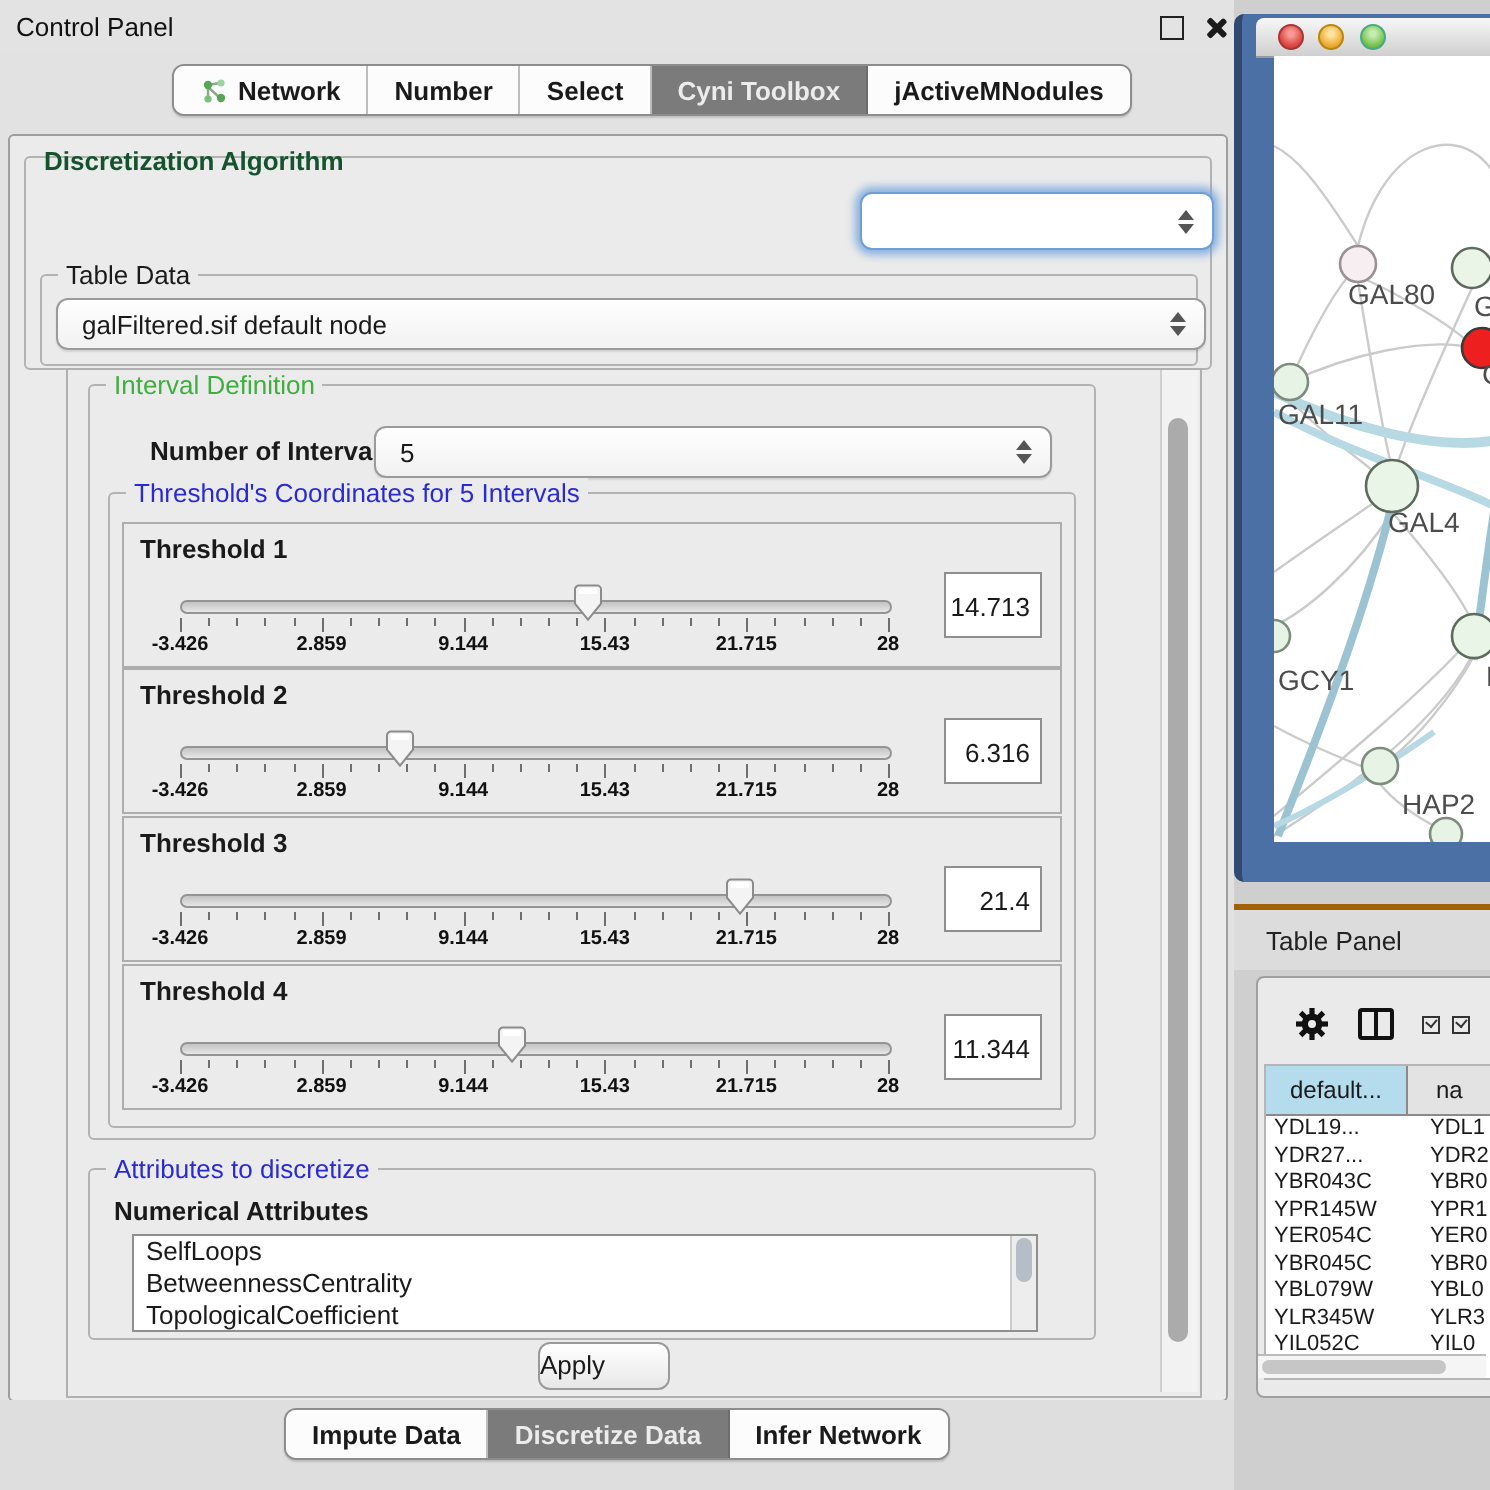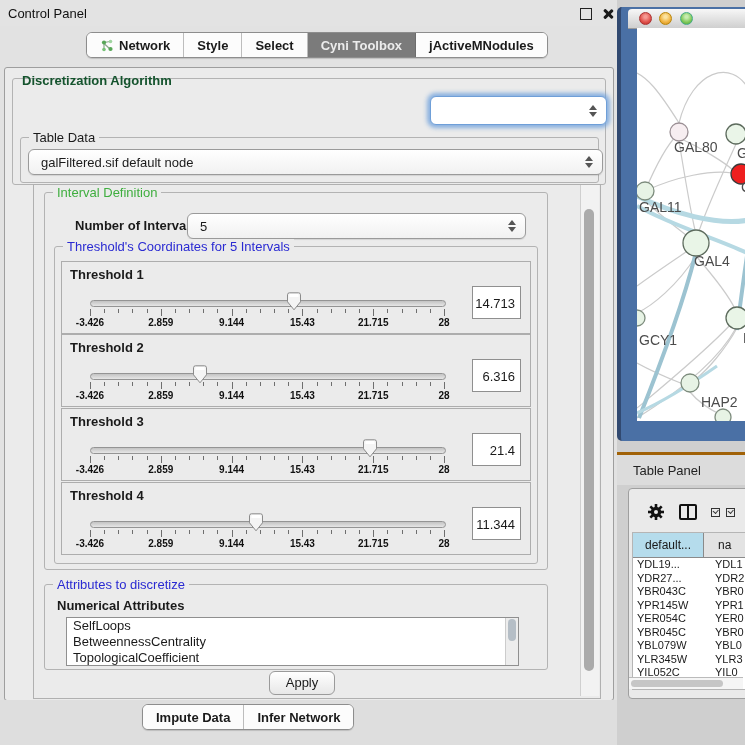--- a/index.html
+++ b/index.html
@@ -80,21 +80,21 @@
             font-size:13px;text-align:right;line-height:33px;padding-right:5px;box-sizing:border-box;}
 
   
   .lbl-numattr{left:57px;top:598px;font-size:13px;font-weight:bold;}
   .attr-list{left:66px;top:617px;width:451px;height:47px;background:#fff;border:1px solid #8f8f8f;overflow:hidden;}
   .attr-item{font-size:13px;line-height:16px;padding-left:6px;white-space:nowrap;}
   .attr-scroll{position:absolute;right:0;top:0;width:12px;height:100%;background:#ededed;border-left:1px solid #ccc;}
   .attr-scroll .thumb{position:absolute;left:2px;top:1px;width:8px;height:22px;background:#b5bec6;border-radius:4px;}
 
   .apply-btn{left:269px;top:671px;width:64px;height:22px;background:linear-gradient(#ffffff,#e7e7e7);
-             border:1px solid #9a9a9a;border-radius:6px;font-size:13px;text-align:center;line-height:21px;}
+             border:1px solid #9a9a9a;border-radius:6px;font-size:13px;text-align:left;line-height:21px;}
 
   .bottom-strip{left:0;top:700px;width:617px;height:45px;background:#dedede;}
 
   
   .right-pane{left:617px;top:0;width:128px;height:745px;background:#cfcfcf;}
   .net-window{position:absolute;left:0;top:7px;width:128px;height:434px;
               background:#4a70a5;border-left:4px solid #314970;border-radius:5px 0 0 5px;}
   .net-titlebar{position:absolute;left:7px;top:2px;right:0;height:19px;border-radius:4px 0 0 0;
                 background:linear-gradient(#f7f7f7,#cfcfcf);border-bottom:1px solid #9a9a9a;}
   .light{position:absolute;top:3px;width:13px;height:13px;border-radius:50%;}
@@ -147,21 +147,21 @@
           <line x1="4" y1="4.5" x2="10" y2="10" stroke="#8aa88a" stroke-width="1.2"></line>
           <line x1="4" y1="4" x2="4" y2="10.5" stroke="#8aa88a" stroke-width="1.2"></line>
           <circle cx="4" cy="3.5" r="2.1" fill="#57a657"></circle>
           <circle cx="10.5" cy="2.5" r="1.8" fill="#9fd49f"></circle>
           <circle cx="4" cy="10.5" r="1.8" fill="#79c279"></circle>
           <circle cx="10.5" cy="10" r="2.1" fill="#57a657"></circle>
         </svg>
         <span>Network</span>
       </span>
       <span class="seg">
-        <span>Style</span>
+        <span>Number</span>
       </span>
       <span class="seg">
         <span>Select</span>
       </span>
       <span class="seg selected">
         <span>Cyni Toolbox</span>
       </span>
       <span class="seg">
         <span>jActiveMNodules</span>
       </span>
@@ -389,20 +389,23 @@
       <div class="attr-item">BetweennessCentrality</div>
       <div class="attr-item">TopologicalCoefficient</div>
     </div>
 
   <div class="abs apply-btn">Apply</div>
 
   <div class="abs bottom-strip"></div>
   <div class="abs seg-control bottom-tabs" id="bottom-tabs">
       <span class="seg">
         <span>Impute Data</span>
+      </span>
+      <span class="seg selected">
+        <span>Discretize Data</span>
       </span>
       <span class="seg">
         <span>Infer Network</span>
       </span>
     </div>
 
   <span class="abs ghost-title title-ghost">Discretization Algorithm</span>
 
   <div class="abs right-pane">
     <div class="net-window">

